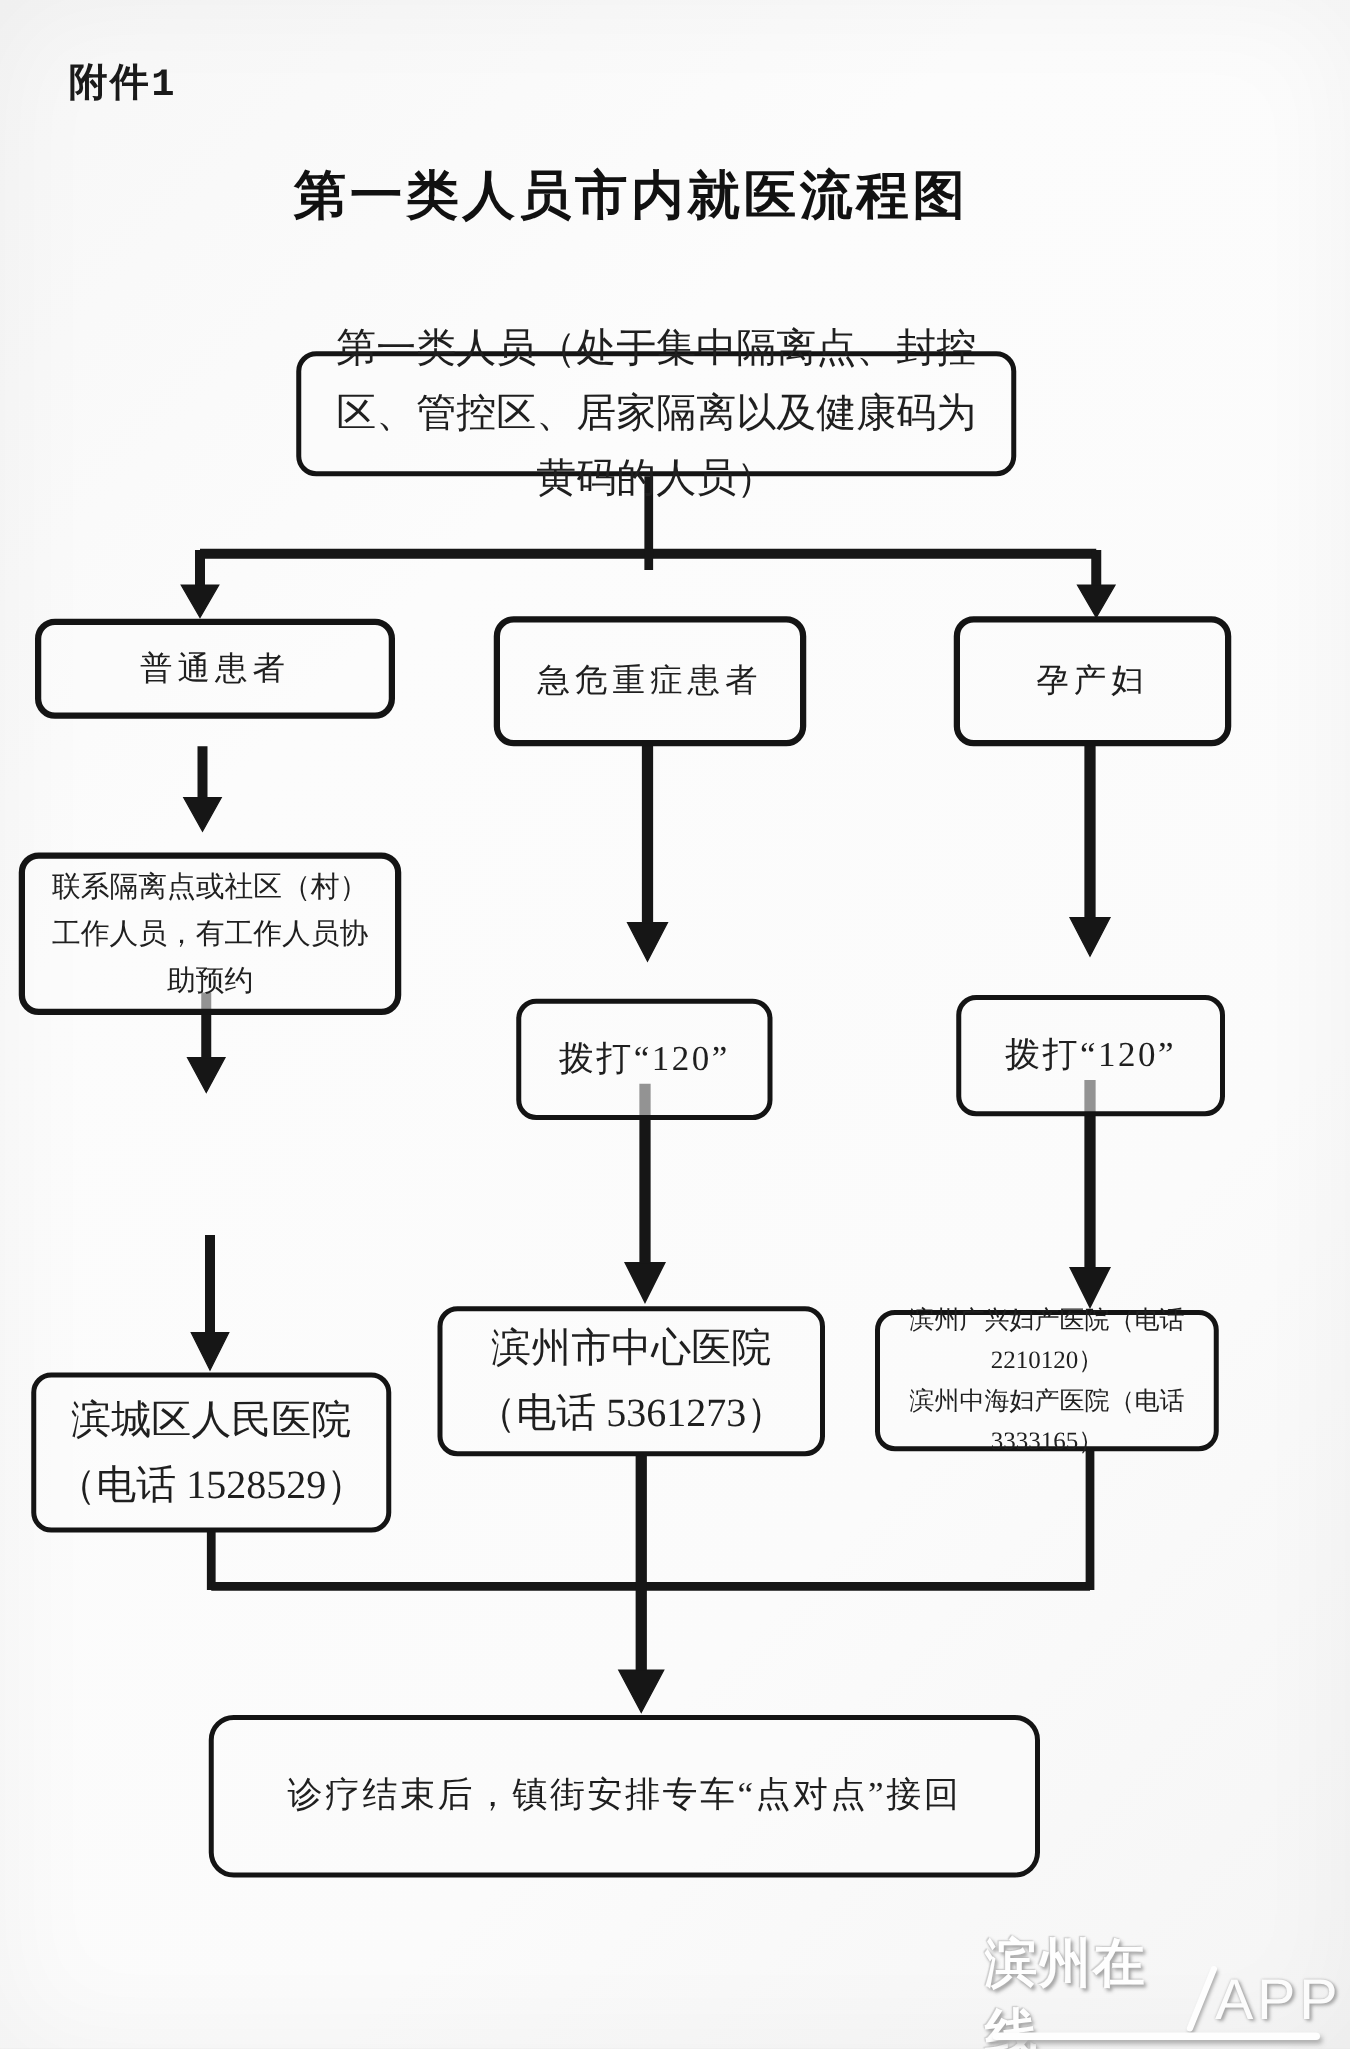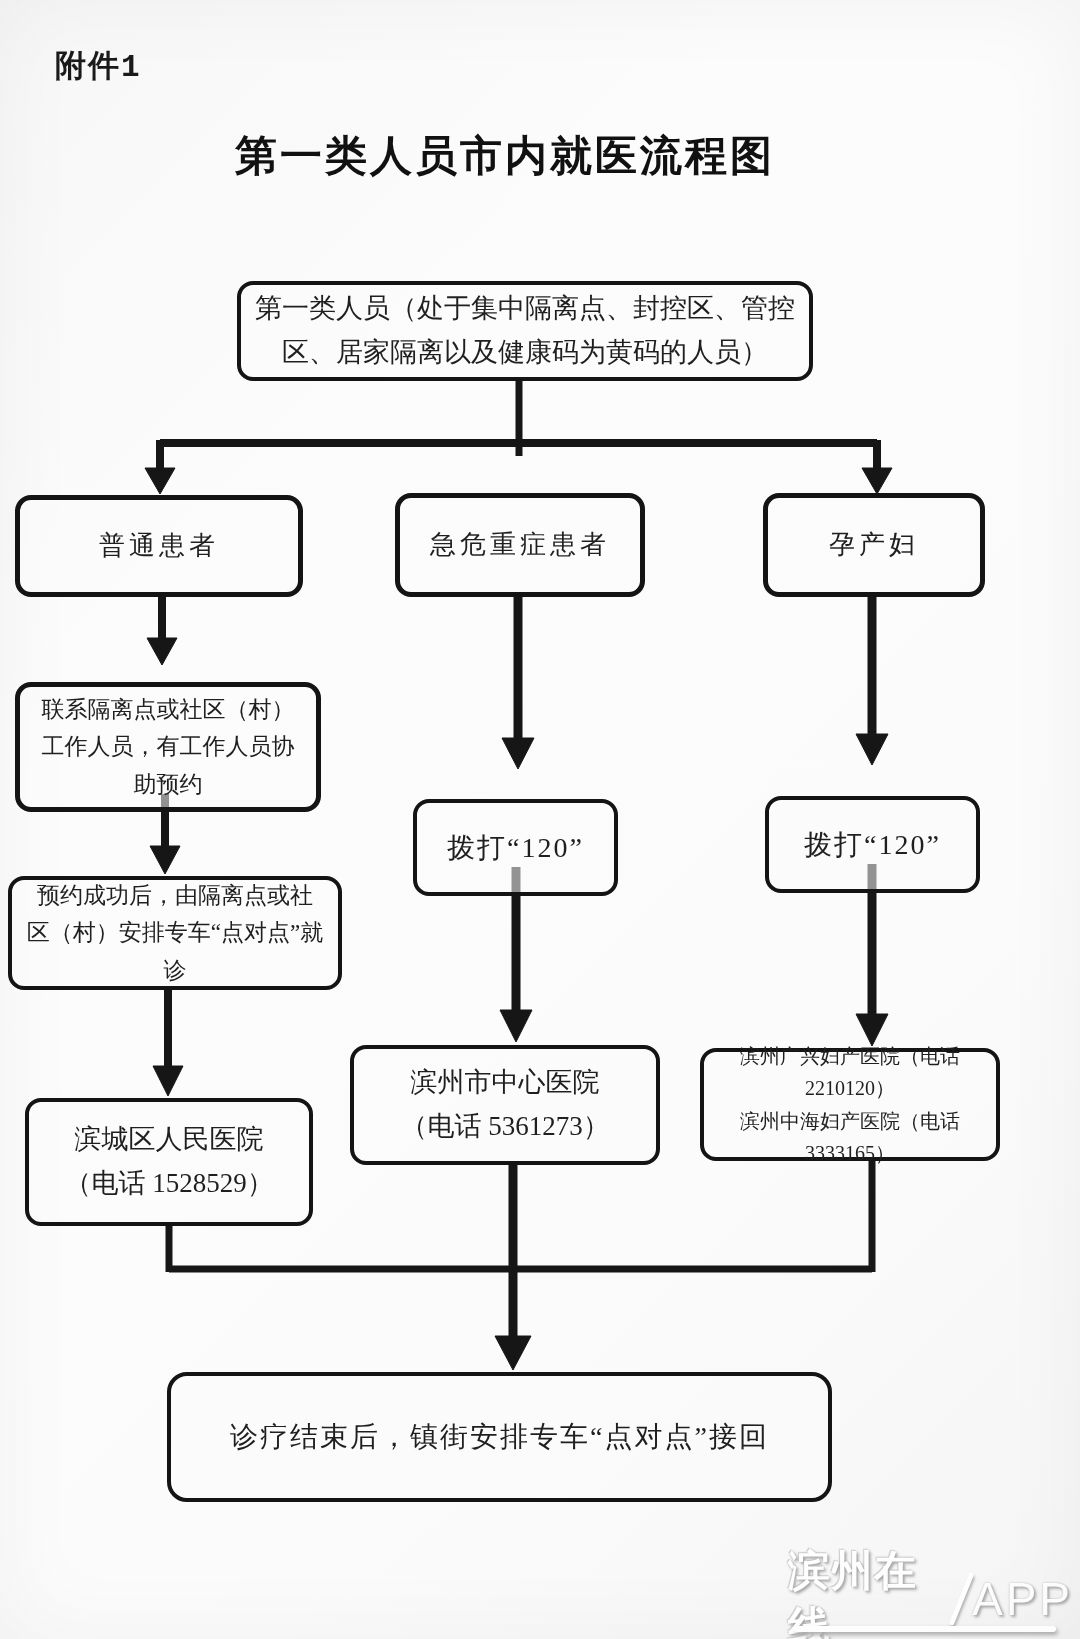--- a/index.html
+++ b/index.html
@@ -30,21 +30,21 @@
     position:absolute;box-sizing:border-box;
     border:4px solid #141414;border-radius:16px;
     background:rgba(252,252,252,0.55);
     display:flex;align-items:center;justify-content:center;
     text-align:center;color:#1f1f1f;
     padding:8px 14px;line-height:1.62;
   }
   .node.heavy{border-width:5px;}
   .two-line{flex-direction:column;}
   .two-line .ln{display:block;}
-  .f24{font-size:27px;}
+  .f24{font-size:32px;}
   .f26{font-size:26px;letter-spacing:4px;}
   .f23{font-size:23px;}
   .f28{font-size:28px;letter-spacing:2px;margin-top:27px;}
   .f20{font-size:20px;}
   .endbox{font-size:28px;letter-spacing:2px;}
   
   .watermark{
     position:absolute;left:788px;top:1566px;width:285px;height:66px;
     display:flex;align-items:center;opacity:0.92;
     font-family:"Liberation Sans","DejaVu Sans",sans-serif;
@@ -110,53 +110,50 @@
     </g>
   </svg>
 
   <div class="attachment">附件1</div>
   <div class="title">第一类人员市内就医流程图</div>
 
   <div class="node f24" style="left:237px;top:281px;width:576px;height:100px;">
     <span>第一类人员（处于集中隔离点、封控区、管控区、居家隔离以及健康码为黄码的人员）</span>
   </div>
 
-  <div class="node heavy f26" style="left:15px;top:495px;width:288px;height:102px;">
+  <div class="node heavy f26" style="left:28px;top:495px;width:288px;height:80px;">
     <span>普通患者</span>
   </div>
   <div class="node heavy f26" style="left:395px;top:493px;width:250px;height:104px;">
     <span>急危重症患者</span>
   </div>
   <div class="node heavy f26" style="left:763px;top:493px;width:222px;height:104px;">
     <span>孕产妇</span>
   </div>
 
   <div class="node heavy f23" style="left:15px;top:666px;width:306px;height:130px;margin-top:16px;">
     <span>联系隔离点或社区（村）工作人员，有工作人员协助预约</span>
-  </div>
-  <div class="node f23" style="left:8px;top:876px;width:334px;height:114px;">
-    <span>预约成功后，由隔离点或社区（村）安排专车“点对点”就诊</span>
   </div>
   <div class="node two-line f24" style="left:25px;top:1098px;width:288px;height:128px;">
     <span class="ln">滨城区人民医院</span>
     <span class="ln">（电话 1528529）</span>
   </div>
 
   <div class="node f28" style="left:413px;top:772px;width:205px;height:97px;">
     <span>拨打“120”</span>
   </div>
   <div class="node two-line f24" style="left:350px;top:1045px;width:310px;height:120px;">
     <span class="ln">滨州市中心医院</span>
     <span class="ln">（电话 5361273）</span>
   </div>
 
   <div class="node f28" style="left:765px;top:769px;width:215px;height:97px;">
     <span>拨打“120”</span>
   </div>
-  <div class="node two-line f20" style="left:700px;top:1048px;width:300px;height:113px;">
+  <div class="node two-line f20" style="left:700px;top:1048px;width:275px;height:113px;">
     <span class="ln">滨州广兴妇产医院（电话 2210120）</span>
     <span class="ln">滨州中海妇产医院（电话 3333165）</span>
   </div>
 
   <div class="node endbox" style="left:167px;top:1372px;width:665px;height:130px;border-radius:20px;">
     <span>诊疗结束后，镇街安排专车“点对点”接回</span>
   </div>
 
   <div class="watermark">
     <span class="wm-cn">滨州在线</span>

